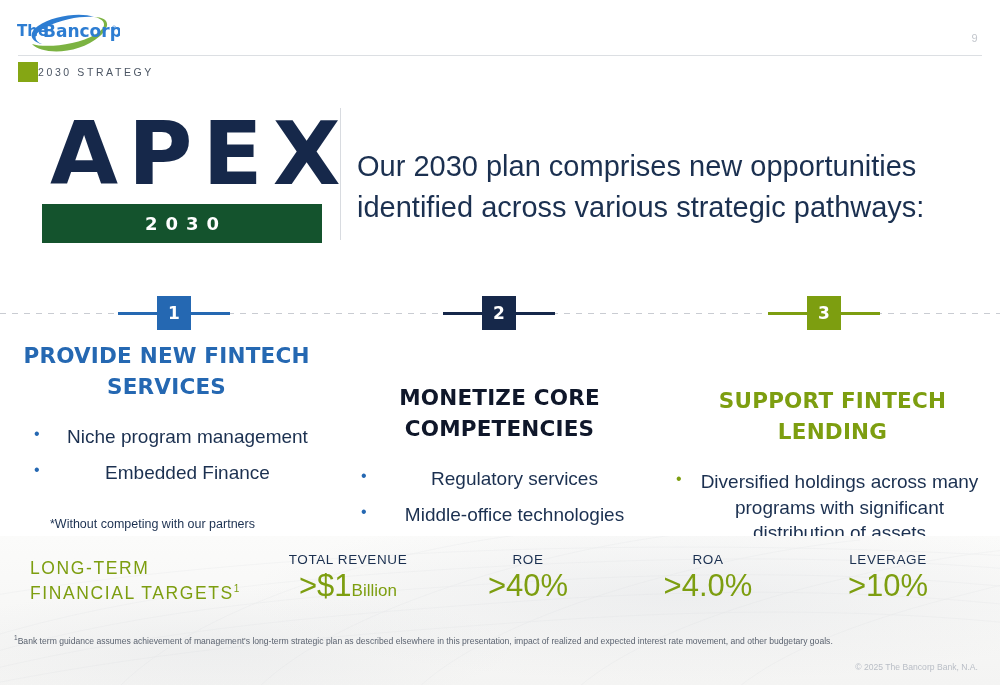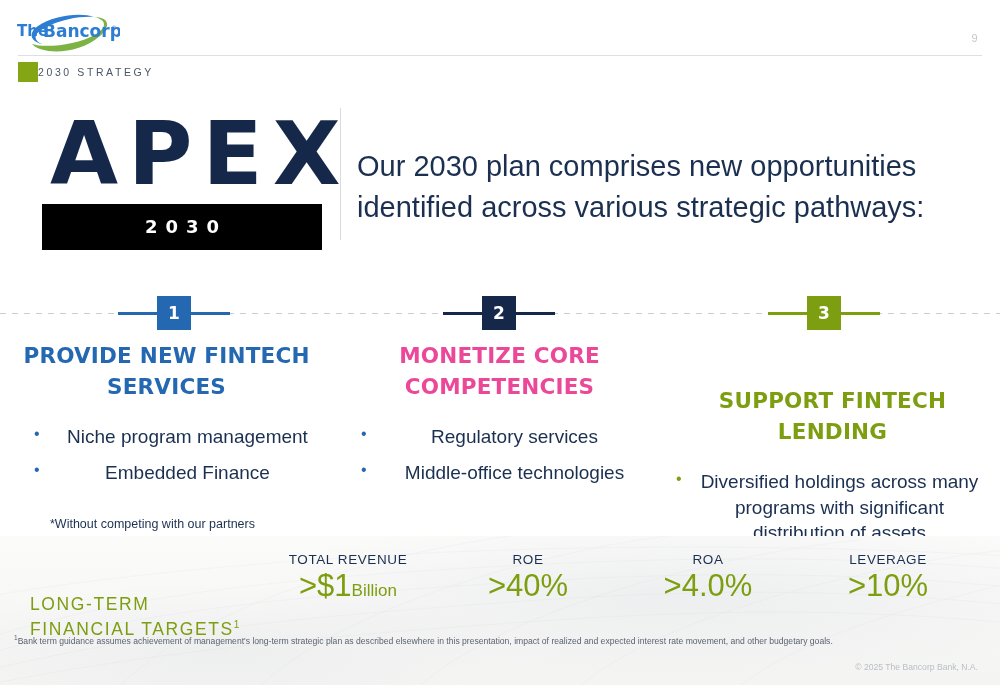--- a/index.html
+++ b/index.html
@@ -82,22 +82,22 @@
     font-weight: 700;
     font-size: 88px;
     line-height: 0.95;
     letter-spacing: 10px;
     color: #16284a;
     text-align: center;
     padding-left: 8px;
   }
   .apex-band {
     margin-top: 8px;
-    background: #000000;
-    height: 46px;
+    background: #14532d;
+    height: 39px;
     display: flex;
     align-items: center;
     justify-content: center;
   }
   .apex-year {
     color: #ffffff;
     font-size: 18px;
     font-weight: 700;
     letter-spacing: 8px;
     padding-left: 8px;
@@ -180,21 +180,21 @@
   }
   .col-title {
     text-align: center;
     font-weight: 700;
     font-size: 21.5px;
     line-height: 1.45;
     letter-spacing: .2px;
     font-family: "DejaVu Sans", sans-serif;
   }
   .col1 .col-title { color: #2568b2; }
-  .col2 .col-title { color: #ec4899; }
+  .col2 .col-title { color: #0f172a; margin-top: 42px; }
   .col3 .col-title { color: #7d9e10; margin-top: 45px; }
 
   .bullets {
     margin-top: 22px;
     padding: 0;
     list-style: none;
   }
   .bullets li {
     position: relative;
     font-size: 19px;
@@ -240,21 +240,21 @@
   }
   .band-texture {
     position: absolute;
     inset: 0;
     opacity: 0.5;
   }
 
   .band-label {
     position: absolute;
     left: 30px;
-    top: 592px;
+    top: 556px;
     font-size: 17.5px;
     line-height: 1.42;
     letter-spacing: 1.6px;
     color: #7d9e10;
   }
   .band-label sup { font-size: 10px; top: -.55em; }
 
   .metrics {
     position: absolute;
     left: 258px;

